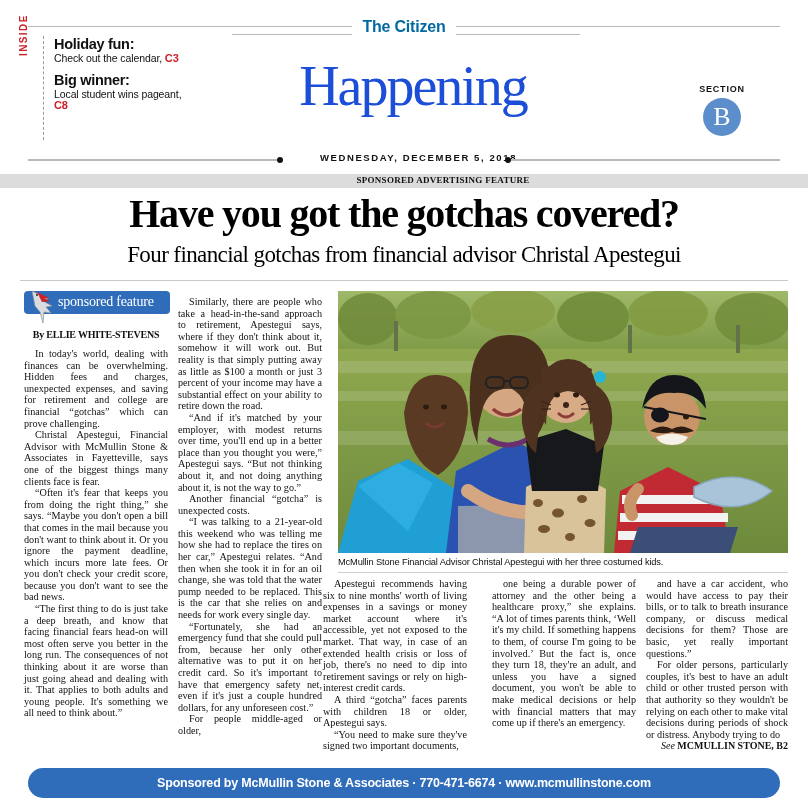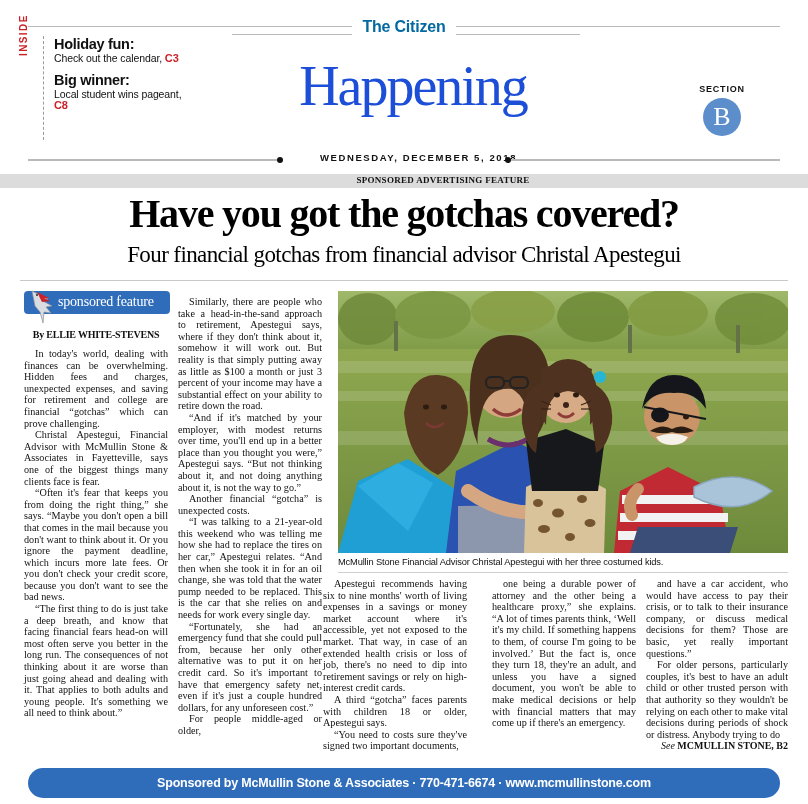--- a/index.html
+++ b/index.html
@@ -374,29 +374,29 @@
       </g>
     </svg>
   </div>
 
   <div class="caption">McMullin Stone Financial Advisor Christal Apestegui with her three costumed kids.</div>
   <div class="rule-cap"></div>
 
   <div class="col" id="col3">
     <p>Apestegui recommends having six to nine months' worth of living expenses in a savings or money market account where it's accessible, yet not exposed to the market. That way, in case of an extended health crisis or loss of job, there's no need to dip into retirement savings or rely on high-interest credit cards.</p>
     <p>A third “gotcha” faces parents with children 18 or older, Apestegui says.</p>
-    <p>“You need to costs sure they've signed two important documents,</p>
+    <p>“You need to make sure they've signed two important documents,</p>
   </div>
 
   <div class="col" id="col4">
     <p>one being a durable power of attorney and the other being a healthcare proxy,” she explains. “A lot of times parents think, ‘Well it's my child. If something happens to them, of course I'm going to be involved.’ But the fact is, once they turn 18, they're an adult, and unless you have a signed document, you won't be able to make medical decisions or help with financial matters that may come up if there's an emergency.</p>
   </div>
 
   <div class="col" id="col5">
-    <p>and have a car accident, who would have access to pay their crisis, or to talk to their insurance company, or discuss medical decisions for them? Those are basic, yet really important questions.”</p>
+    <p>and have a car accident, who would have access to pay their bills, or to talk to breath insurance company, or discuss medical decisions for them? Those are basic, yet really important questions.”</p>
     <p>For older persons, particularly couples, it's best to have an adult child or other trusted person with that authority so they wouldn't be relying on each other to make vital decisions during periods of shock or distress. Anybody trying to do</p>
     <p class="jump"><i>See</i> <span>MCMULLIN STONE, B2</span></p>
   </div>
 
   <div class="footer">
     <span>Sponsored by McMullin Stone &amp; Associates  ·  770-471-6674  ·  www.mcmullinstone.com</span>
   </div>
 
 </div>
 

